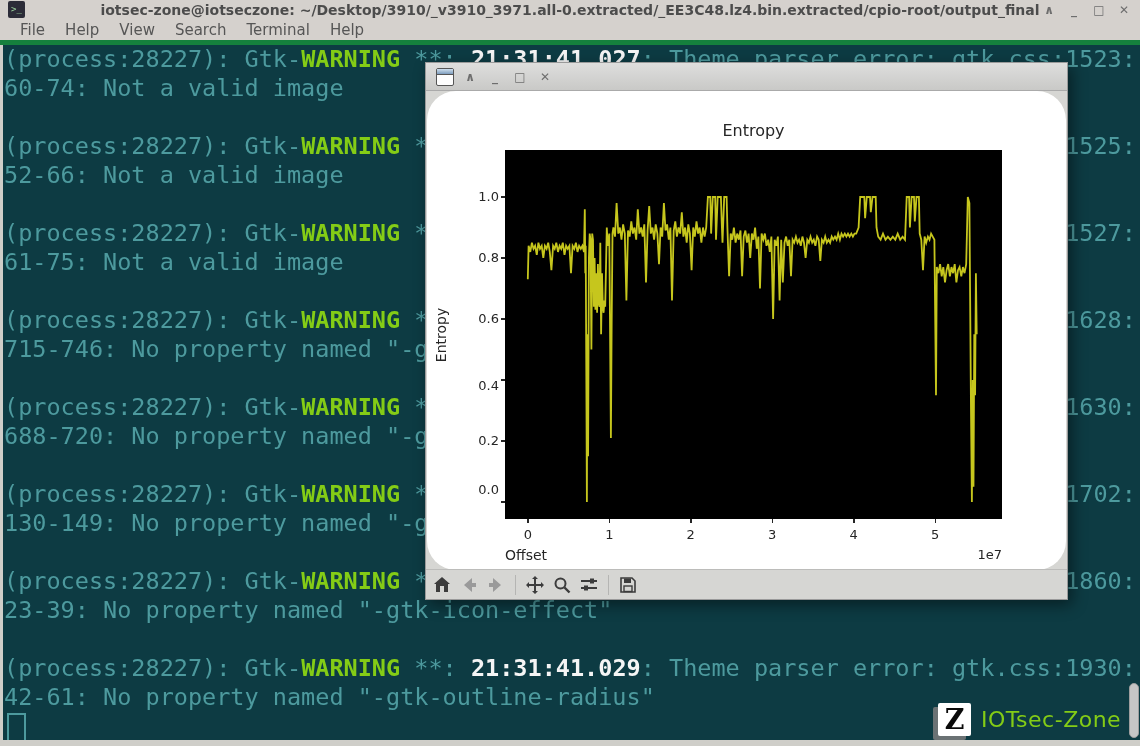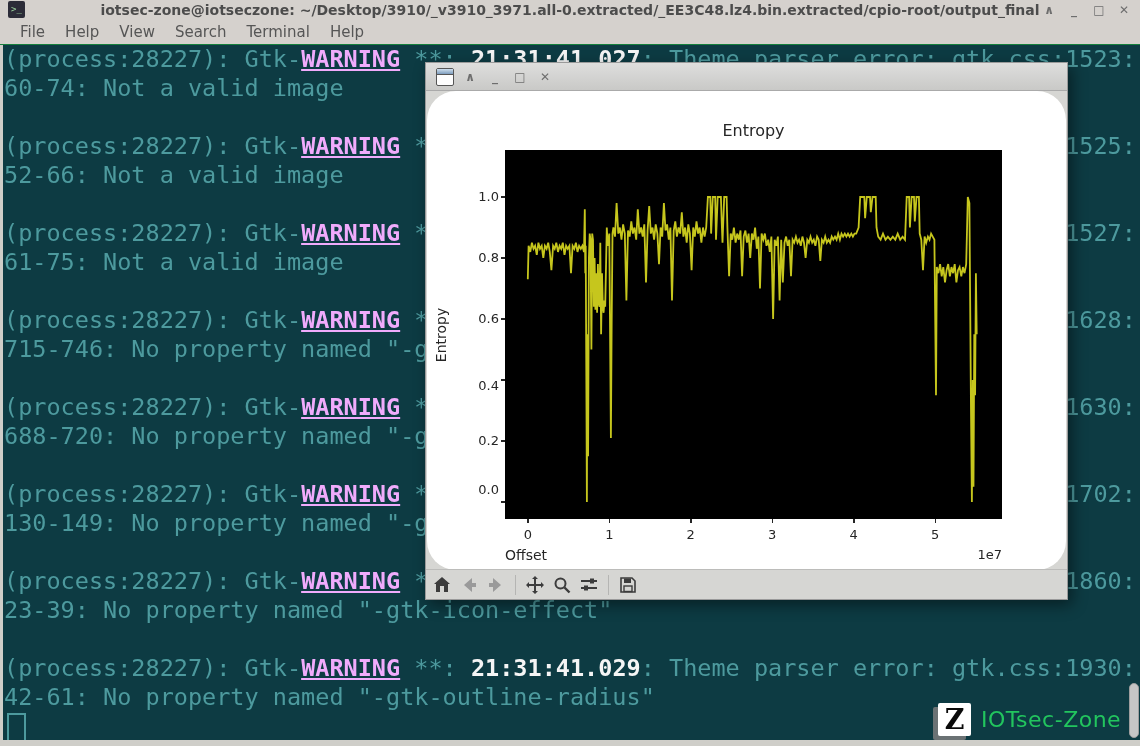--- a/index.html
+++ b/index.html
@@ -11,43 +11,43 @@
     display:flex;align-items:center;}
   #term-app-icon{position:absolute;left:8px;top:1px;width:17px;height:17px;background:#2c2c38;
     border-radius:2px;color:#9fd7a0;font:9px "DejaVu Sans Mono",monospace;line-height:17px;text-align:center;}
   #term-title{flex:1;text-align:center;font-size:14px;font-weight:bold;color:#4c4c4c;
     white-space:nowrap;overflow:hidden;}
   .win-controls{display:flex;gap:9px;align-items:center;}
   #term-controls{position:absolute;right:8px;top:0;height:20px;}
   .win-ctl{width:16px;text-align:center;color:#6e6e6e;font-size:12px;font-weight:bold;
     line-height:20px;cursor:default;}
   #menubar{position:absolute;left:0;top:20px;width:1140px;height:25px;background:#d5d1cd;
-    display:flex;align-items:center;padding-left:10px;box-sizing:border-box;border-bottom:1px solid #15803d;}
+    display:flex;align-items:center;padding-left:10px;box-sizing:border-box;border-bottom:5px solid #15803d;}
   .menu-item{font-size:15px;color:#565656;padding:0 10px;}
 
   
   #term-body{position:absolute;left:0;top:45px;width:1140px;height:695px;background:#0d3b43;
     border-left:3px solid #cfcec9;box-sizing:border-box;overflow:hidden;}
   #term-text{position:absolute;left:1px;top:0;font-family:"DejaVu Sans Mono",monospace;
     font-size:23.5px;line-height:29px;color:#4d9a9e;white-space:pre;}
   .term-line{height:29px;}
-  .warn{color:#f0abfc;font-weight:bold;text-decoration:underline;}
+  .warn{color:#84cc16;font-weight:bold;}
   .tstamp{color:#f5f5f5;font-weight:bold;}
   #cursor{position:absolute;left:4px;top:668px;width:15px;height:26px;border:2px solid #4d9a9e;}
 
   #bottom-strip{position:absolute;left:0;top:740px;width:1140px;height:6px;background:#cfcec9;}
   #scroll-thumb{position:absolute;left:1129px;top:683px;width:10px;height:55px;background:#c6c6c6;
     border:1px solid #9e9e9e;border-radius:5px;box-sizing:border-box;}
 
   
   #watermark{position:absolute;left:938px;top:703px;display:flex;align-items:center;gap:10px;}
   #wm-logo{width:33px;height:33px;background:#ffffff;border-radius:2px;
     box-shadow:-5px 4px 0 rgba(125,125,125,.85);display:flex;align-items:center;justify-content:center;
     font-family:"DejaVu Serif",serif;font-weight:bold;font-size:27px;color:#0a0a0a;line-height:33px;}
-  #wm-text{color:#22c55e;font-size:22px;letter-spacing:.5px;white-space:nowrap;}
+  #wm-text{color:#84cc16;font-size:22px;letter-spacing:.5px;white-space:nowrap;}
 
   
   #figwin{position:absolute;left:425px;top:62px;width:643px;height:538px;background:#d6d6d3;
     border:1px solid #9a9a9a;box-sizing:border-box;box-shadow:4px 5px 14px rgba(0,0,0,.45);}
   #fig-titlebar{position:absolute;left:0;top:0;width:100%;height:28px;
     background:linear-gradient(#dededd,#c9c9c7);border-bottom:1px solid #aaa;
     display:flex;align-items:center;box-sizing:border-box;padding:0 10px;}
   #fig-icon{width:18px;height:18px;background:#fdfdfd;border:1px solid #555;border-radius:2px;
     box-sizing:border-box;margin-right:8px;}
   #fig-icon .bar{height:5px;background:linear-gradient(#cfe0ee,#7d9cbd);border-bottom:1px solid #555;}

